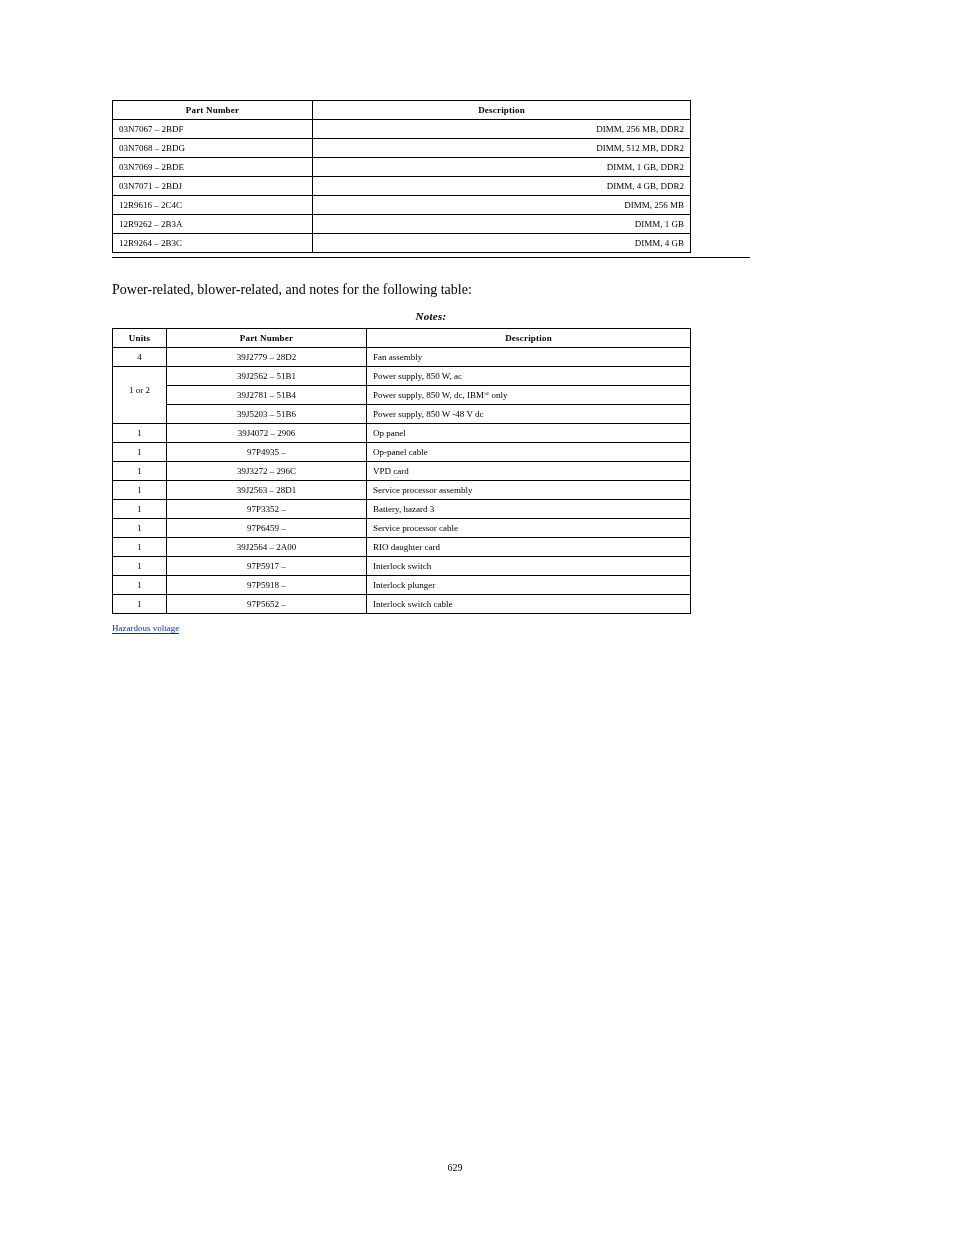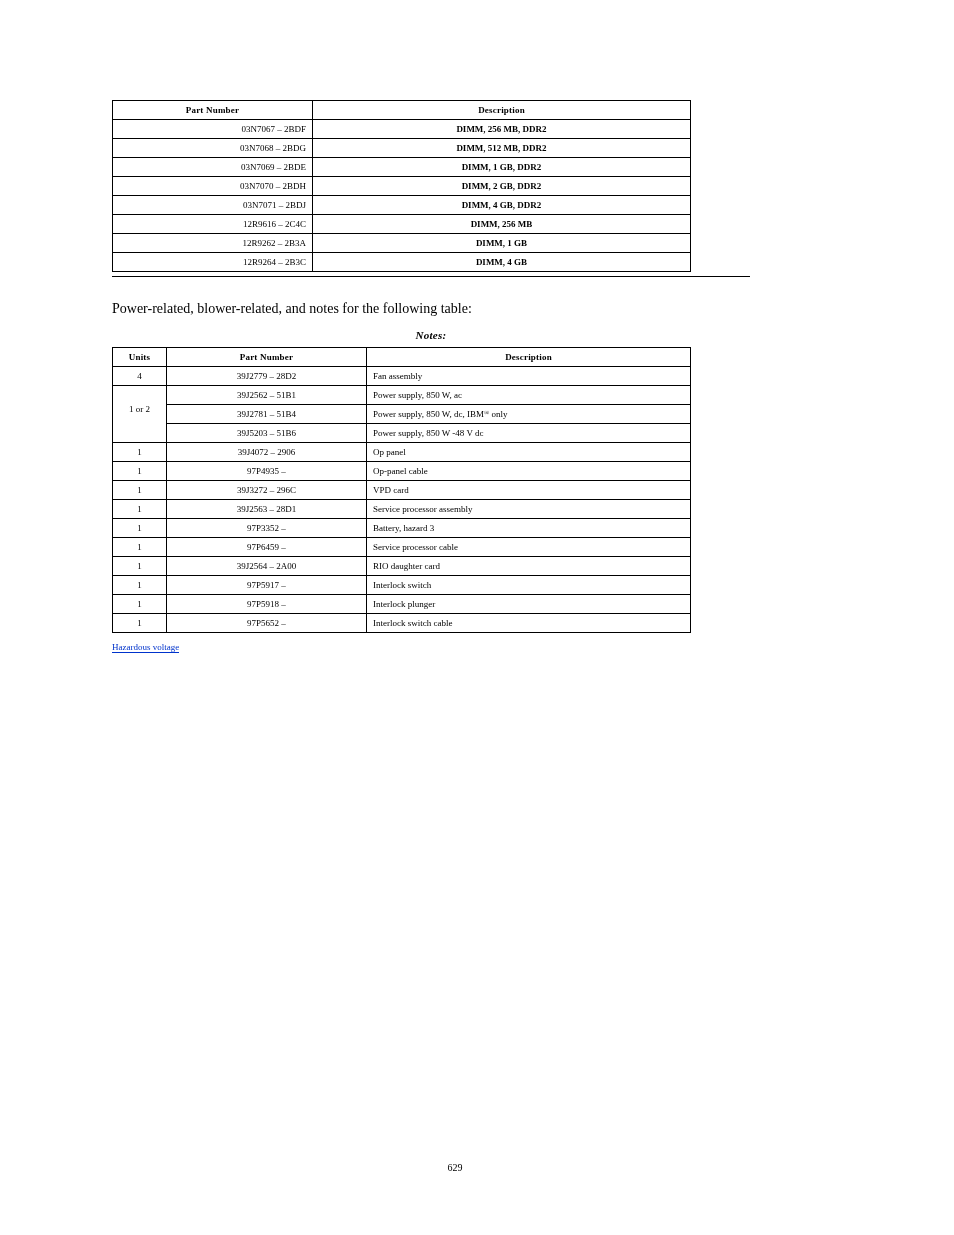--- a/index.html
+++ b/index.html
@@ -34,22 +34,22 @@
     border-bottom-width: 1.5px;
     padding: 4px 6px;
     vertical-align: middle;
     font-size: 9px;
   }
   .table1 th {
     font-weight: 600;
     text-align: center;
     letter-spacing: 0.2px;
   }
-  .table1 td.partno { text-align: right; }
-  .table1 td.desc   { text-align: center; font-weight: bold; }
+  .table1 td.partno { text-align: left; }
+  .table1 td.desc   { text-align: right; }
 
   
   .full-rule {
     height: 0;
     border-bottom: 1.5px solid #000;
     width: 100%;
     margin: 0 0 24px 0;
   }
 
   
@@ -131,24 +131,20 @@
           <td class="partno">03N7067 – 2BDF</td>
           <td class="desc">DIMM, 256 MB, DDR2</td>
         </tr>
         <tr>
           <td class="partno">03N7068 – 2BDG</td>
           <td class="desc">DIMM, 512 MB, DDR2</td>
         </tr>
         <tr>
           <td class="partno">03N7069 – 2BDE</td>
           <td class="desc">DIMM, 1 GB, DDR2</td>
-        </tr>
-        <tr>
-          <td class="partno">03N7070 – 2BDH</td>
-          <td class="desc">DIMM, 2 GB, DDR2</td>
         </tr>
         <tr>
           <td class="partno">03N7071 – 2BDJ</td>
           <td class="desc">DIMM, 4 GB, DDR2</td>
         </tr>
         <tr>
           <td class="partno">12R9616 – 2C4C</td>
           <td class="desc">DIMM, 256 MB</td>
         </tr>
         <tr>

